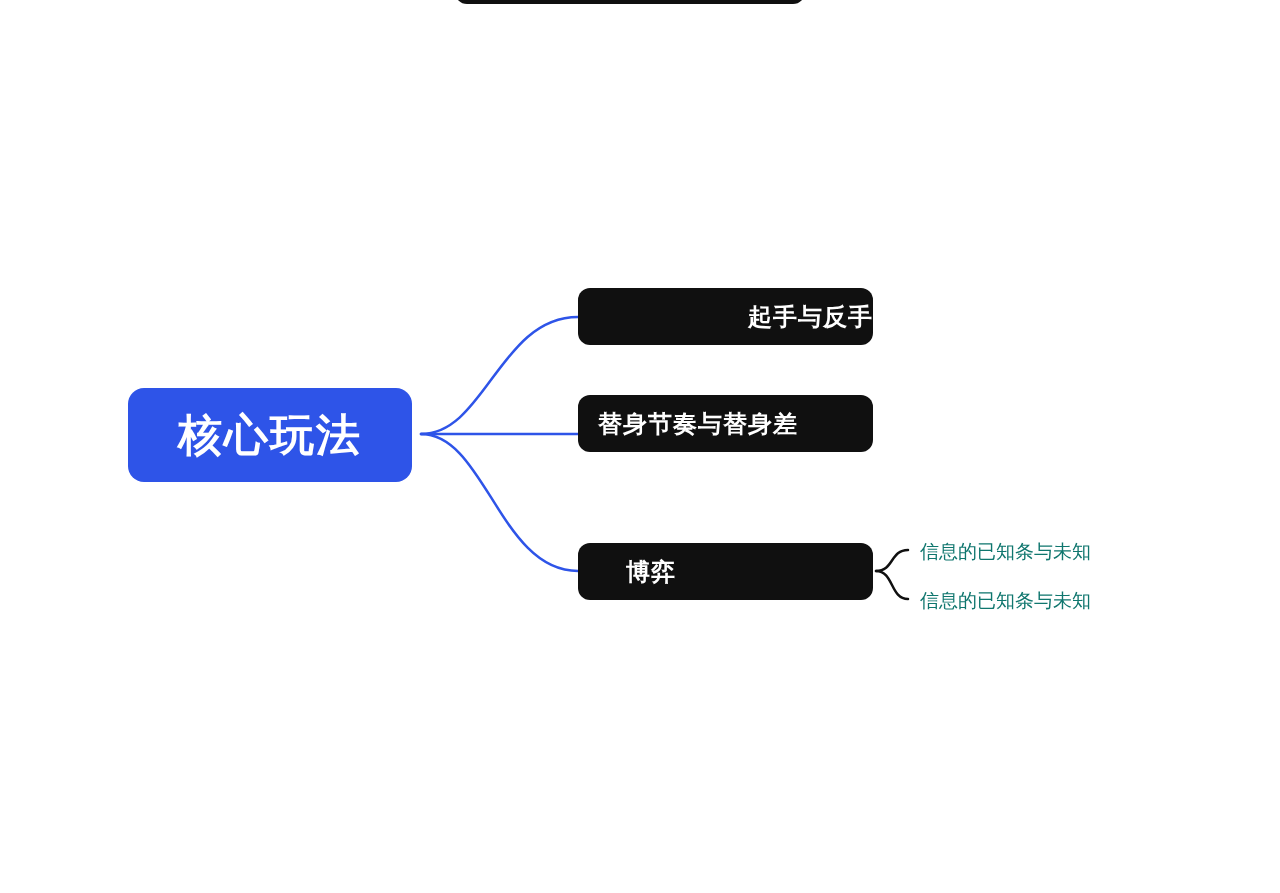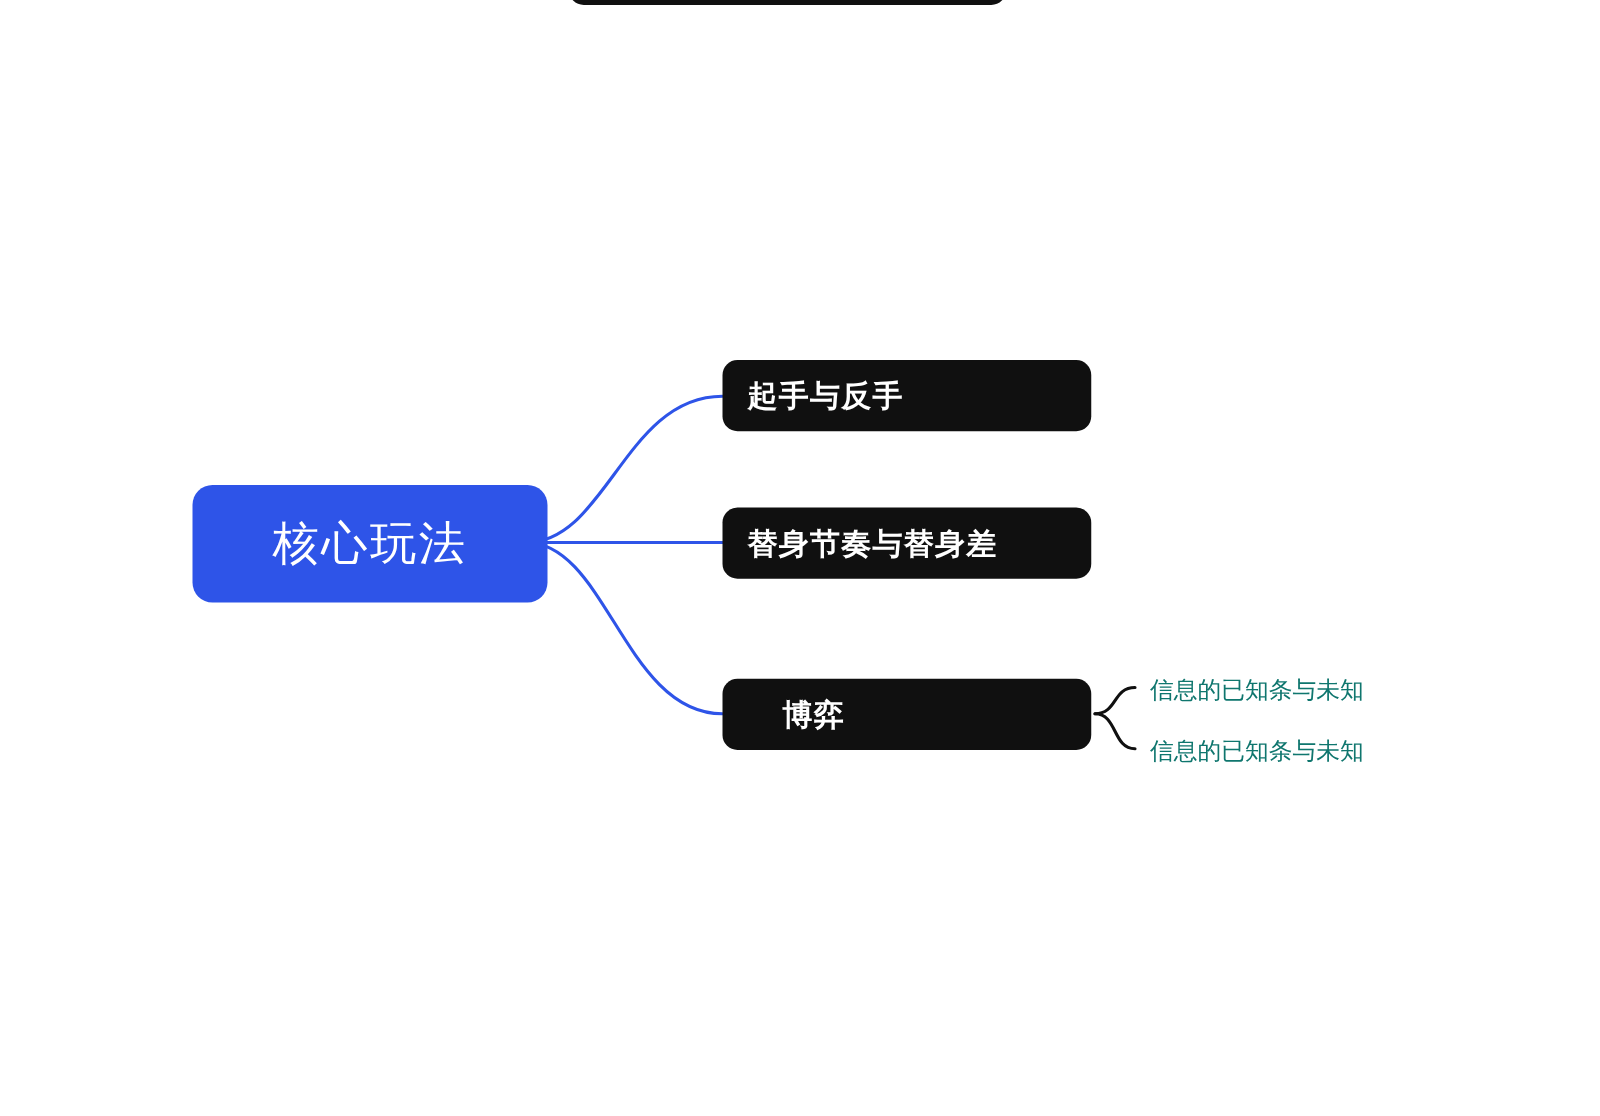--- a/index.html
+++ b/index.html
@@ -25,44 +25,44 @@
   }
   .node {
     position: absolute;
     box-sizing: border-box;
     display: flex;
     align-items: center;
     color: #ffffff;
     cursor: pointer;
   }
   .root-node {
-    left: 154px;
+    left: 128px;
     top: 388px;
     width: 284px;
     height: 94px;
     background: #2e54e8;
     border-radius: 16px;
     justify-content: center;
-    font-size: 37px;
-    font-weight: normal;
+    font-size: 44px;
+    font-weight: bold;
     letter-spacing: 2px;
   }
   .branch-node {
     left: 578px;
     width: 295px;
     height: 57px;
     background: #101010;
     border-radius: 12px;
     padding-left: 20px;
     font-size: 24px;
     font-weight: bold;
     letter-spacing: 1px;
   }
-  .branch-node.n1 { top: 288px; }
-  .branch-node.n2 { top: 406px; }
+  .branch-node.n1 { top: 288px; justify-content: flex-end; }
+  .branch-node.n2 { top: 395px; }
   .branch-node.n3 { top: 543px; padding-left: 48px; }
   .leaf-text {
     position: absolute;
     left: 920px;
     color: #0f766e;
     font-size: 19px;
     font-weight: 500;
     white-space: nowrap;
     cursor: pointer;
   }

